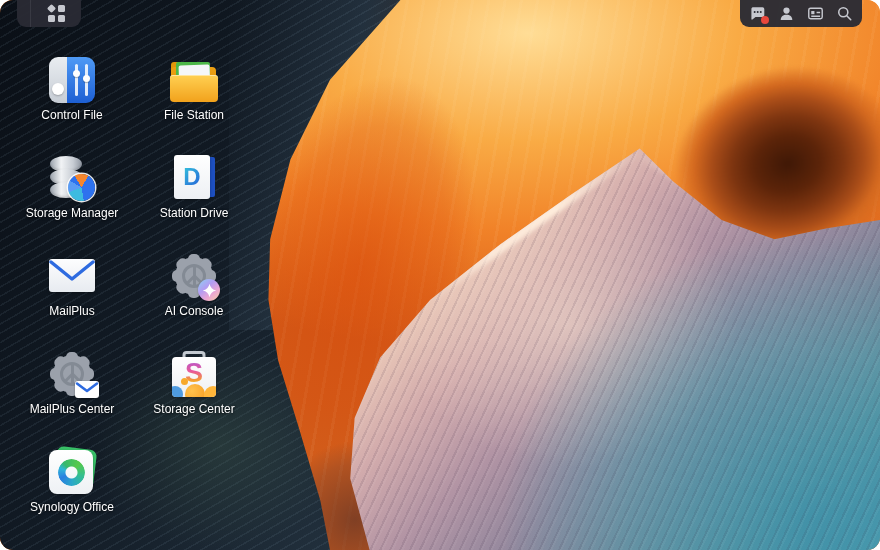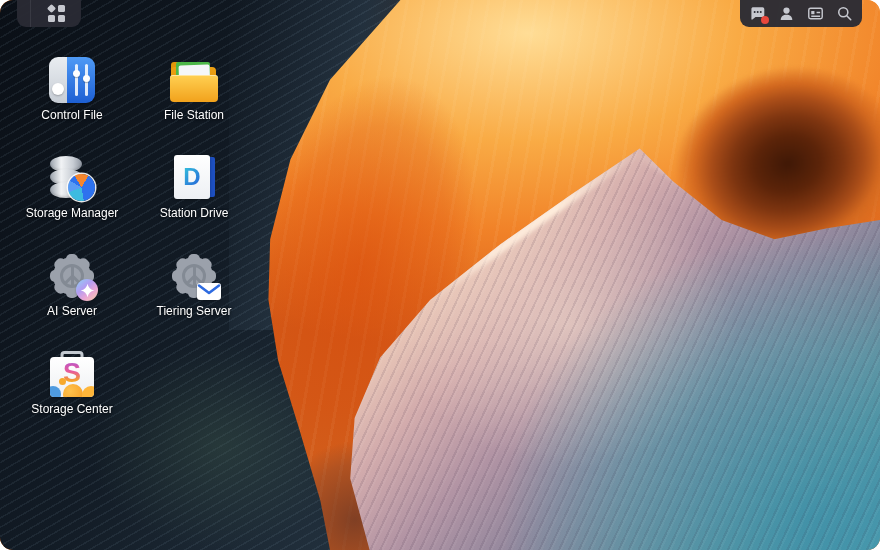--- a/index.html
+++ b/index.html
@@ -271,20 +271,31 @@
           <div class="sd-s1"></div>
           <div class="sd-s2"></div>
           <div class="sd-card">
             <span class="sd-d">D</span>
           </div>
         </div>
       </div>
       <div class="icon-label">Station Drive</div>
     </div>
 
+    <div class="cell">
+      <div class="art">
+        <div class="ic-mp">
+          <div class="mp-env"></div>
+          <svg class="mp-flap" width="46" height="33" viewBox="0 0 46 33">
+            <polyline points="2,3 23,20 44,3" fill="none" stroke="#2e6be0" stroke-width="3.5" stroke-linecap="round" stroke-linejoin="round"></polyline>
+          </svg>
+        </div>
+      </div>
+      <div class="icon-label">MailPlus</div>
+    </div>
 
     <div class="cell">
       <div class="art">
         <div class="gear">
           <div class="tooth"></div>
           <div class="tooth t2"></div>
           <div class="tooth t3"></div>
           <div class="tooth t4"></div>
           <div class="body"></div>
           <div class="inner"></div>
@@ -292,21 +303,21 @@
           <div class="sp sp-up"></div>
           <div class="sp sp-dl"></div>
           <div class="sp sp-dr"></div>
           <div class="ai-badge">
             <svg width="15" height="15" viewBox="0 0 22 22">
               <path d="M11 1 Q12.6 9.4 21 11 Q12.6 12.6 11 21 Q9.4 12.6 1 11 Q9.4 9.4 11 1 Z" fill="#ffffff"></path>
             </svg>
           </div>
         </div>
       </div>
-      <div class="icon-label">AI Server</div>
+      <div class="icon-label">AI Console</div>
     </div>
 
     <div class="cell">
       <div class="art">
         <div class="gear">
           <div class="tooth"></div>
           <div class="tooth t2"></div>
           <div class="tooth t3"></div>
           <div class="tooth t4"></div>
           <div class="body"></div>
@@ -315,34 +326,45 @@
           <div class="sp sp-up"></div>
           <div class="sp sp-dl"></div>
           <div class="sp sp-dr"></div>
           <div class="mps-badge">
             <svg width="24" height="17" viewBox="0 0 24 17">
               <polyline points="2,2.5 12,10 22,2.5" fill="none" stroke="#2e6be0" stroke-width="2.6" stroke-linecap="round" stroke-linejoin="round"></polyline>
             </svg>
           </div>
         </div>
       </div>
-      <div class="icon-label">Tiering Server</div>
+      <div class="icon-label">MailPlus Center</div>
     </div>
 
     <div class="cell">
       <div class="art">
         <div class="ic-pc">
           <div class="pc-handle"></div>
           <div class="pc-bag">
             <div class="pc-c pc-c2"></div>
             <div class="pc-c pc-c1"></div>
             <div class="pc-c pc-c3"></div>
             <div class="pc-c pc-c4"></div>
             <div class="pc-s">S</div>
           </div>
         </div>
       </div>
       <div class="icon-label">Storage Center</div>
     </div>
 
+    <div class="cell">
+      <div class="art">
+        <div class="ic-so">
+          <div class="so-green"></div>
+          <div class="so-card">
+            <div class="so-ring"></div>
+          </div>
+        </div>
+      </div>
+      <div class="icon-label">Synology Office</div>
+    </div>
 
   </div>
 </div>
 
 </body></html>

